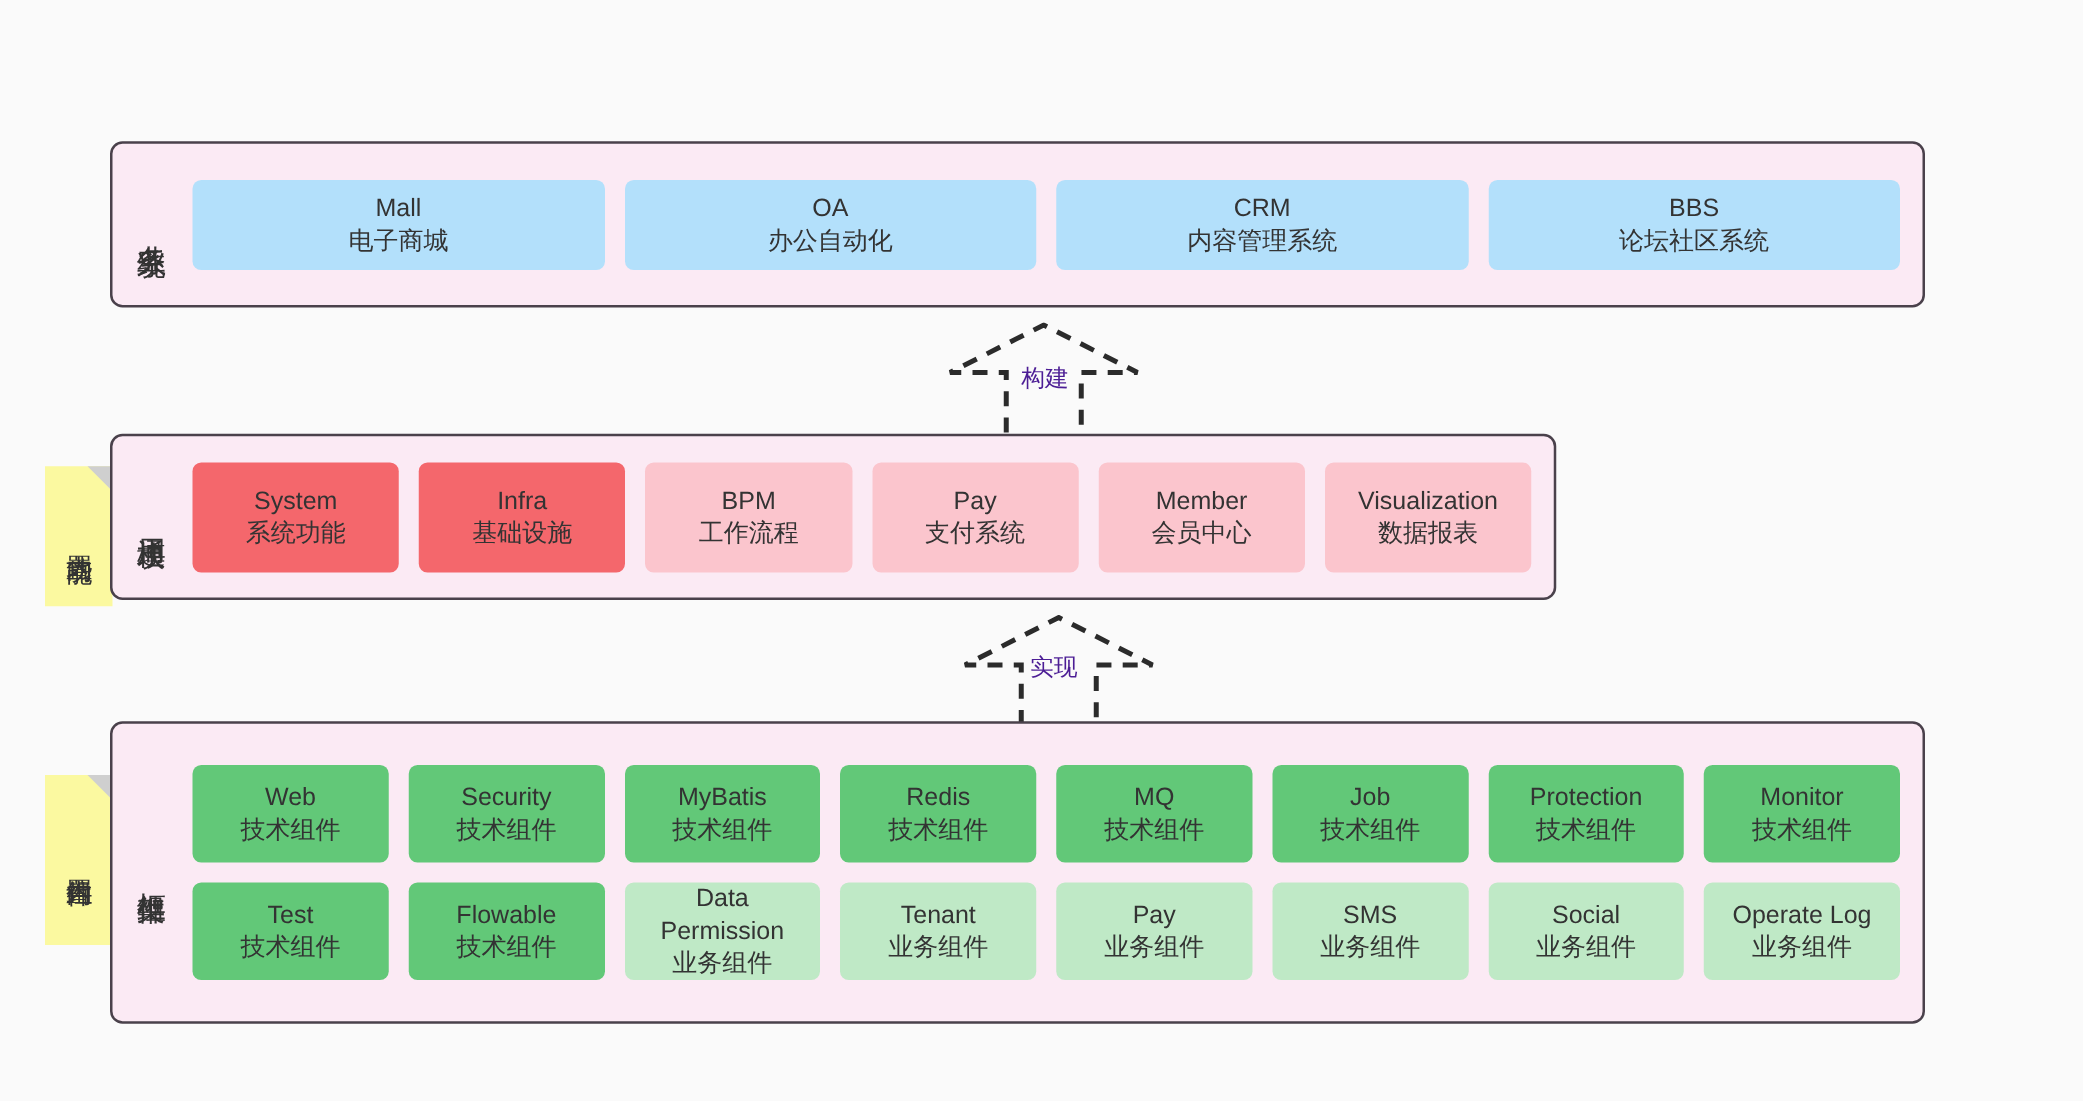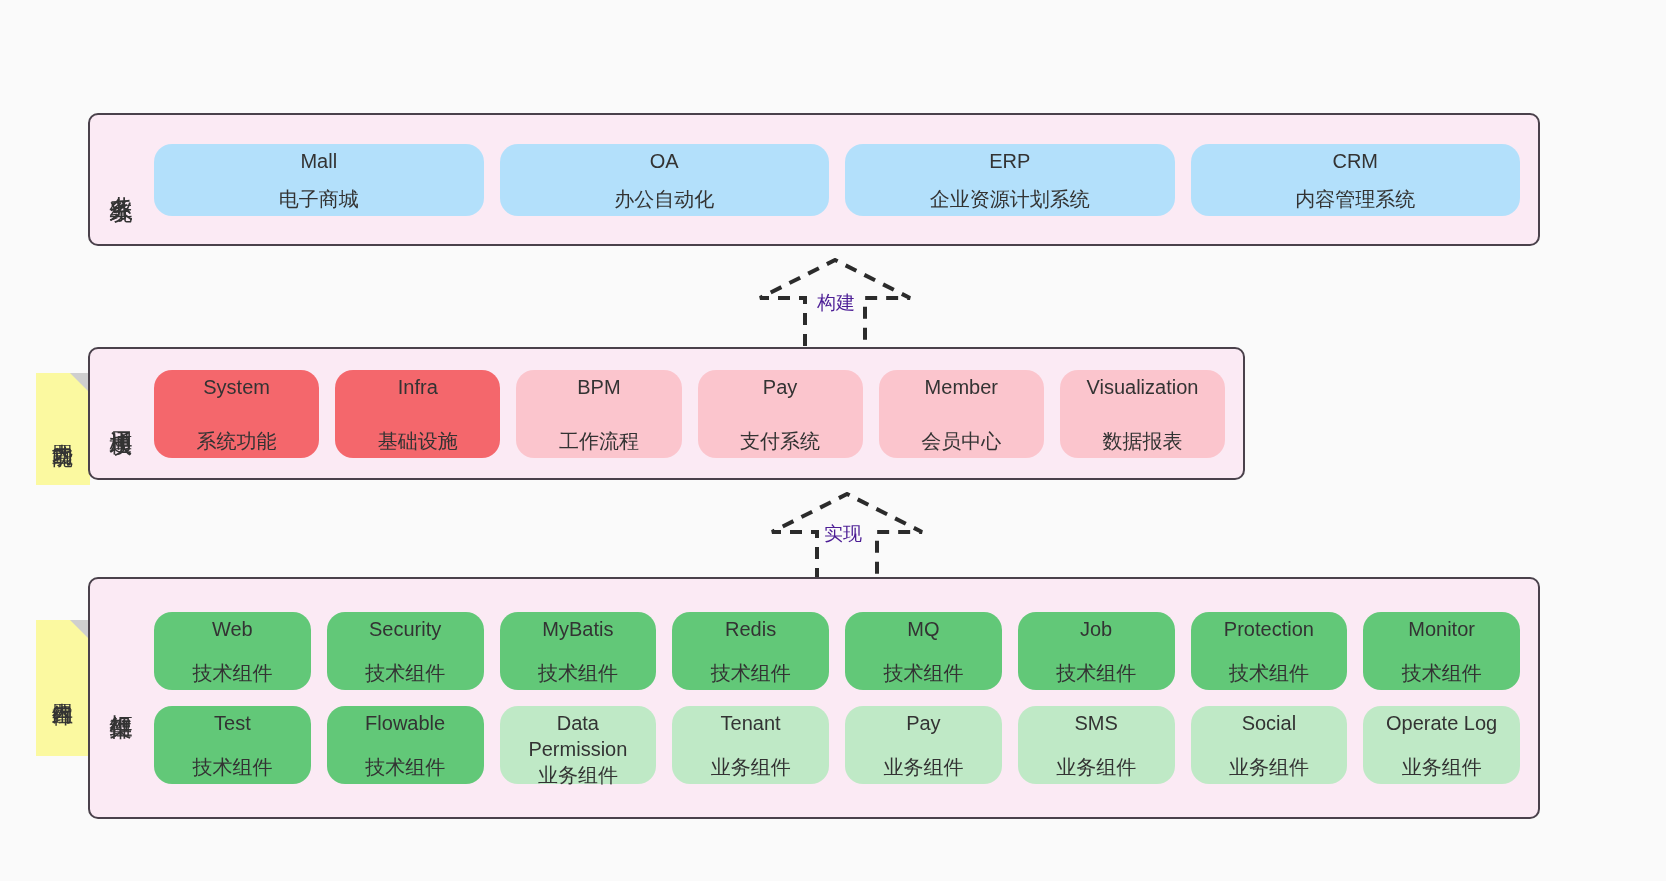--- a/index.html
+++ b/index.html
@@ -57,25 +57,25 @@
     padding: 0 18px 0 10px;
   }
   .band-row {
     display: flex;
     gap: 16px;
   }
 
   
   .card {
     flex: 1 1 0;
-    border-radius: 18px;
+    border-radius: 7px;
     display: flex;
     flex-direction: column;
     align-items: center;
-    justify-content: space-between;
+    justify-content: center;
     text-align: center;
     font-size: 20px;
     line-height: 1.3;
     color: #333333;
     box-sizing: border-box;
     padding: 4px 6px;
   }
   .card .t1 { display:block; }
   .card .t2 { display:block; }
 
@@ -147,26 +147,26 @@
       <div class="band-row">
         <div class="card c-blue">
           <span class="t1">Mall</span>
           <span class="t2">电子商城</span>
         </div>
         <div class="card c-blue">
           <span class="t1">OA</span>
           <span class="t2">办公自动化</span>
         </div>
         <div class="card c-blue">
-          <span class="t1">ERP</span>
-          <span class="t2">企业资源计划系统</span>
-        </div>
-        <div class="card c-blue">
           <span class="t1">CRM</span>
           <span class="t2">内容管理系统</span>
+        </div>
+        <div class="card c-blue">
+          <span class="t1">BBS</span>
+          <span class="t2">论坛社区系统</span>
         </div>
       </div>
     </div>
   </div>
 
   <svg class="arrow" id="arrow-build" viewBox="0 0 170 90" width="170" height="90">
     <path d="M 55 88 L 55 40 L 10 40 L 85 2 L 160 40 L 115 40 L 115 88" fill="none" stroke="#2b2b2b" stroke-width="4" stroke-dasharray="12,9" stroke-linejoin="miter"></path>
   </svg>
   <div class="arrow-label" id="arrow-build-label">构建</div>
 

